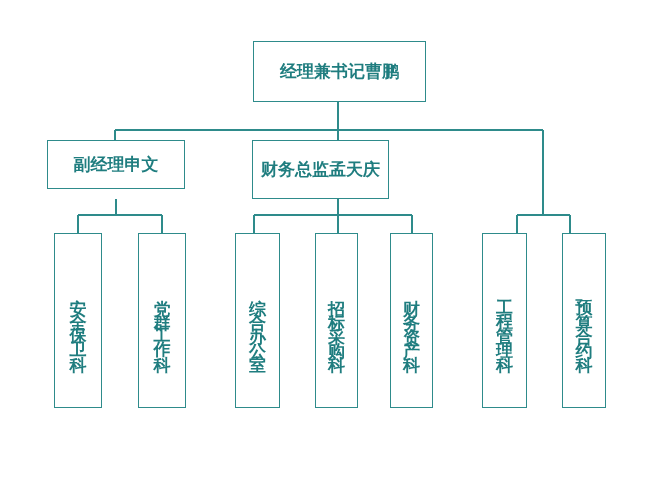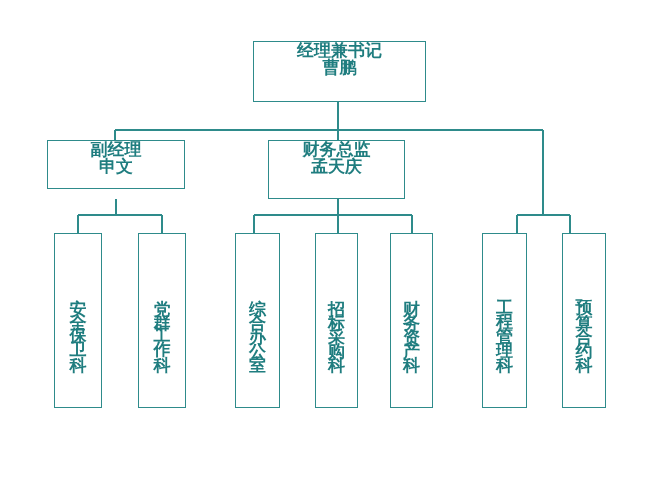--- a/index.html
+++ b/index.html
@@ -31,23 +31,23 @@
   svg.connectors line {
     stroke: var(--line);
     stroke-width: 1.5;
     shape-rendering: crispEdges;
   }
   .hbox {
     position: absolute;
     border: 1px solid var(--line);
     background: #ffffff;
     display: flex;
-    flex-direction: column;
+    flex-direction: row;
     align-items: center;
-    justify-content: flex-start;
+    justify-content: center;
     font-weight: bold;
     font-size: 17px;
     line-height: 1;
     text-align: center;
   }
   .vbox {
     position: absolute;
     border: 1px solid var(--line);
     background: #ffffff;
     display: flex;
@@ -58,21 +58,21 @@
   }
   .vtext {
     writing-mode: vertical-lr;
     text-orientation: upright;
     letter-spacing: 14px;
     line-height: 1;
   }
   
   #node-root            { left: 253px; top: 41px;  width: 173px; height: 61px; }
   #node-deputy          { left: 47px;  top: 140px; width: 138px; height: 49px; }
-  #node-cfo             { left: 268px; top: 140px; width: 137px; height: 59px; }
+  #node-cfo             { left: 252px; top: 140px; width: 137px; height: 59px; }
   #dept-security        { left: 54px;  top: 233px; width: 48px;  height: 175px; }
   #dept-party-work      { left: 138px; top: 233px; width: 48px;  height: 175px; }
   #dept-general-office  { left: 235px; top: 233px; width: 45px;  height: 175px; }
   #dept-bidding         { left: 315px; top: 233px; width: 43px;  height: 175px; }
   #dept-finance-assets  { left: 390px; top: 233px; width: 43px;  height: 175px; }
   #dept-engineering     { left: 482px; top: 233px; width: 45px;  height: 175px; }
   #dept-budget          { left: 562px; top: 233px; width: 44px;  height: 175px; }
 </style>
 </head>
 <body>

